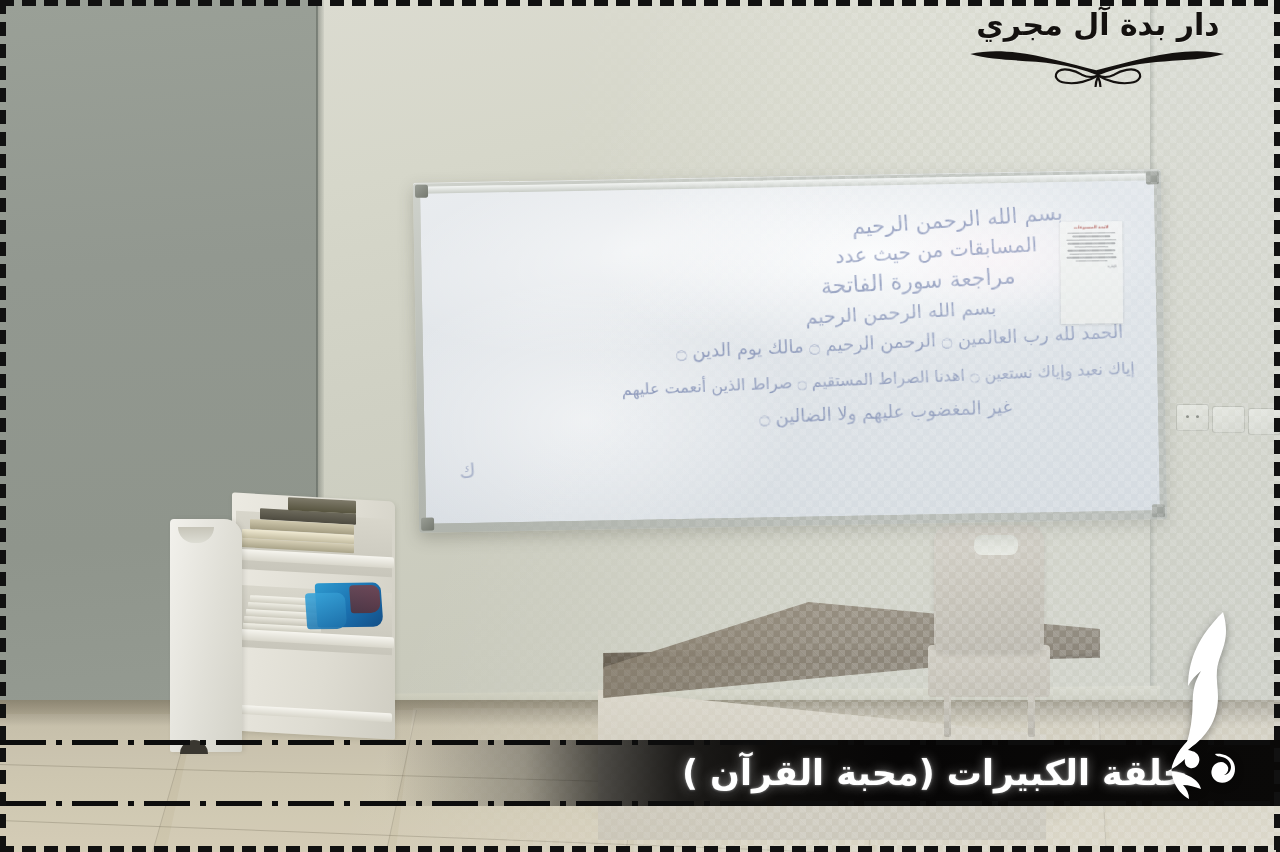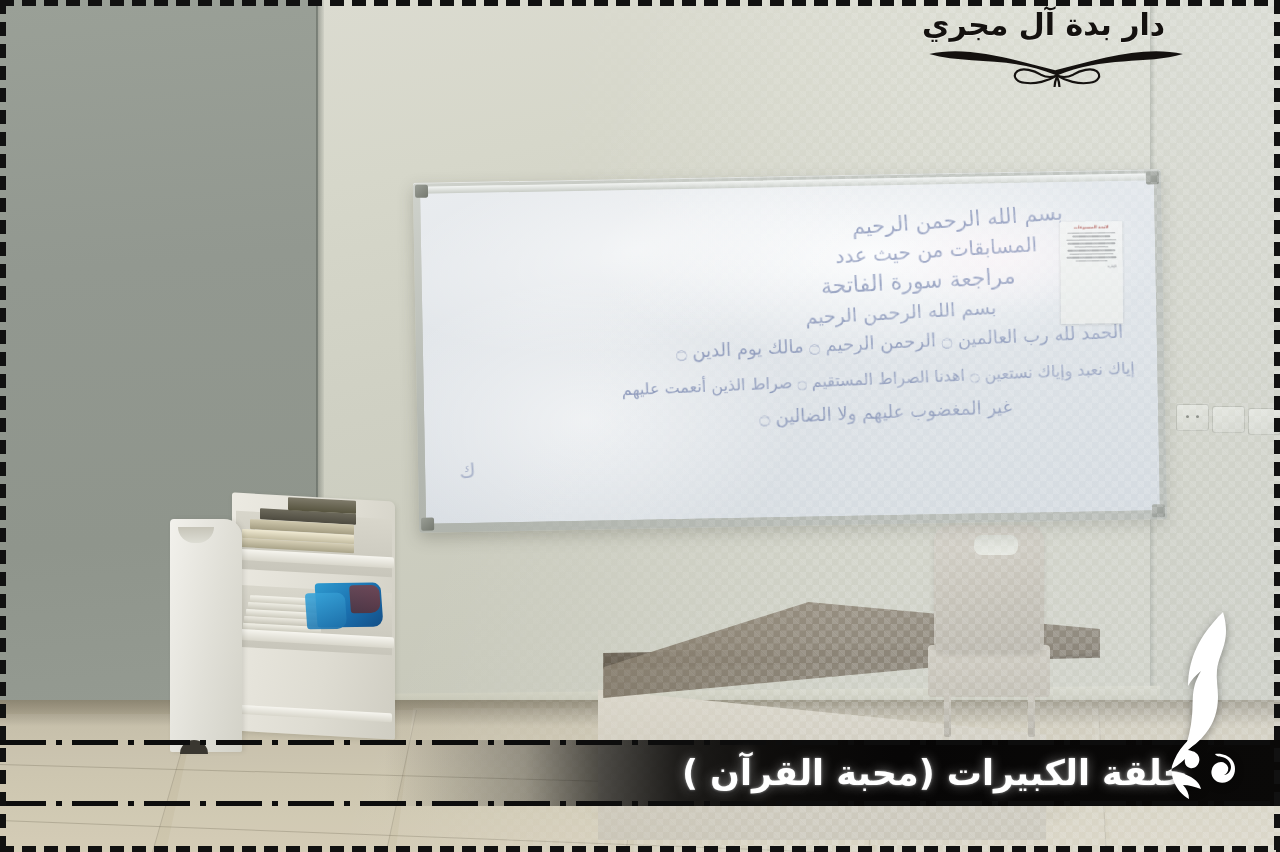--- a/index.html
+++ b/index.html
@@ -269,22 +269,22 @@
     background:repeating-linear-gradient(90deg,#111 0 14px, transparent 14px 22px);}
   .fd-bottom{left:0;bottom:0;width:1280px;height:6px;
     background:repeating-linear-gradient(90deg,#111 0 14px, transparent 14px 22px);}
   .fd-left{left:0;top:0;width:6px;height:852px;
     background:repeating-linear-gradient(180deg,#111 0 14px, transparent 14px 22px);}
   .fd-right{right:0;top:0;width:6px;height:852px;
     background:repeating-linear-gradient(180deg,#111 0 14px, transparent 14px 22px);}
 
   
   .logo{
-    position:absolute;right:38px;top:8px;width:320px;height:104px;
-    text-align:left;pointer-events:none;
+    position:absolute;right:22px;top:8px;width:320px;height:104px;
+    text-align:center;pointer-events:none;
   }
   .logo-text{
     color:#14110f;
     font-size:30px;font-weight:bold;direction:rtl;
     letter-spacing:.5px;
     line-height:1.1;
     text-shadow:0 1px 0 rgba(255,255,255,.35);
   }
   .logo-flourish{margin-top:-2px;}
 

